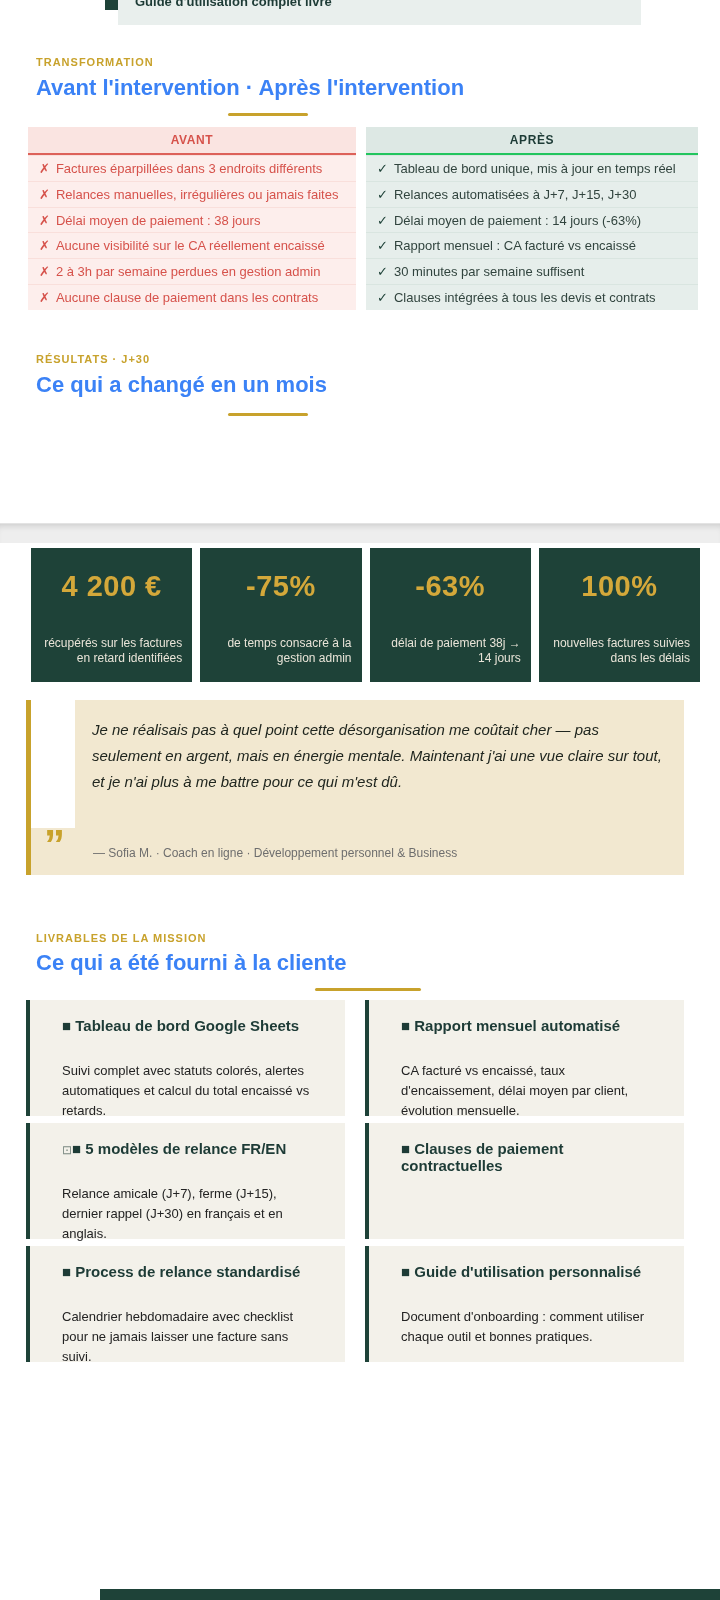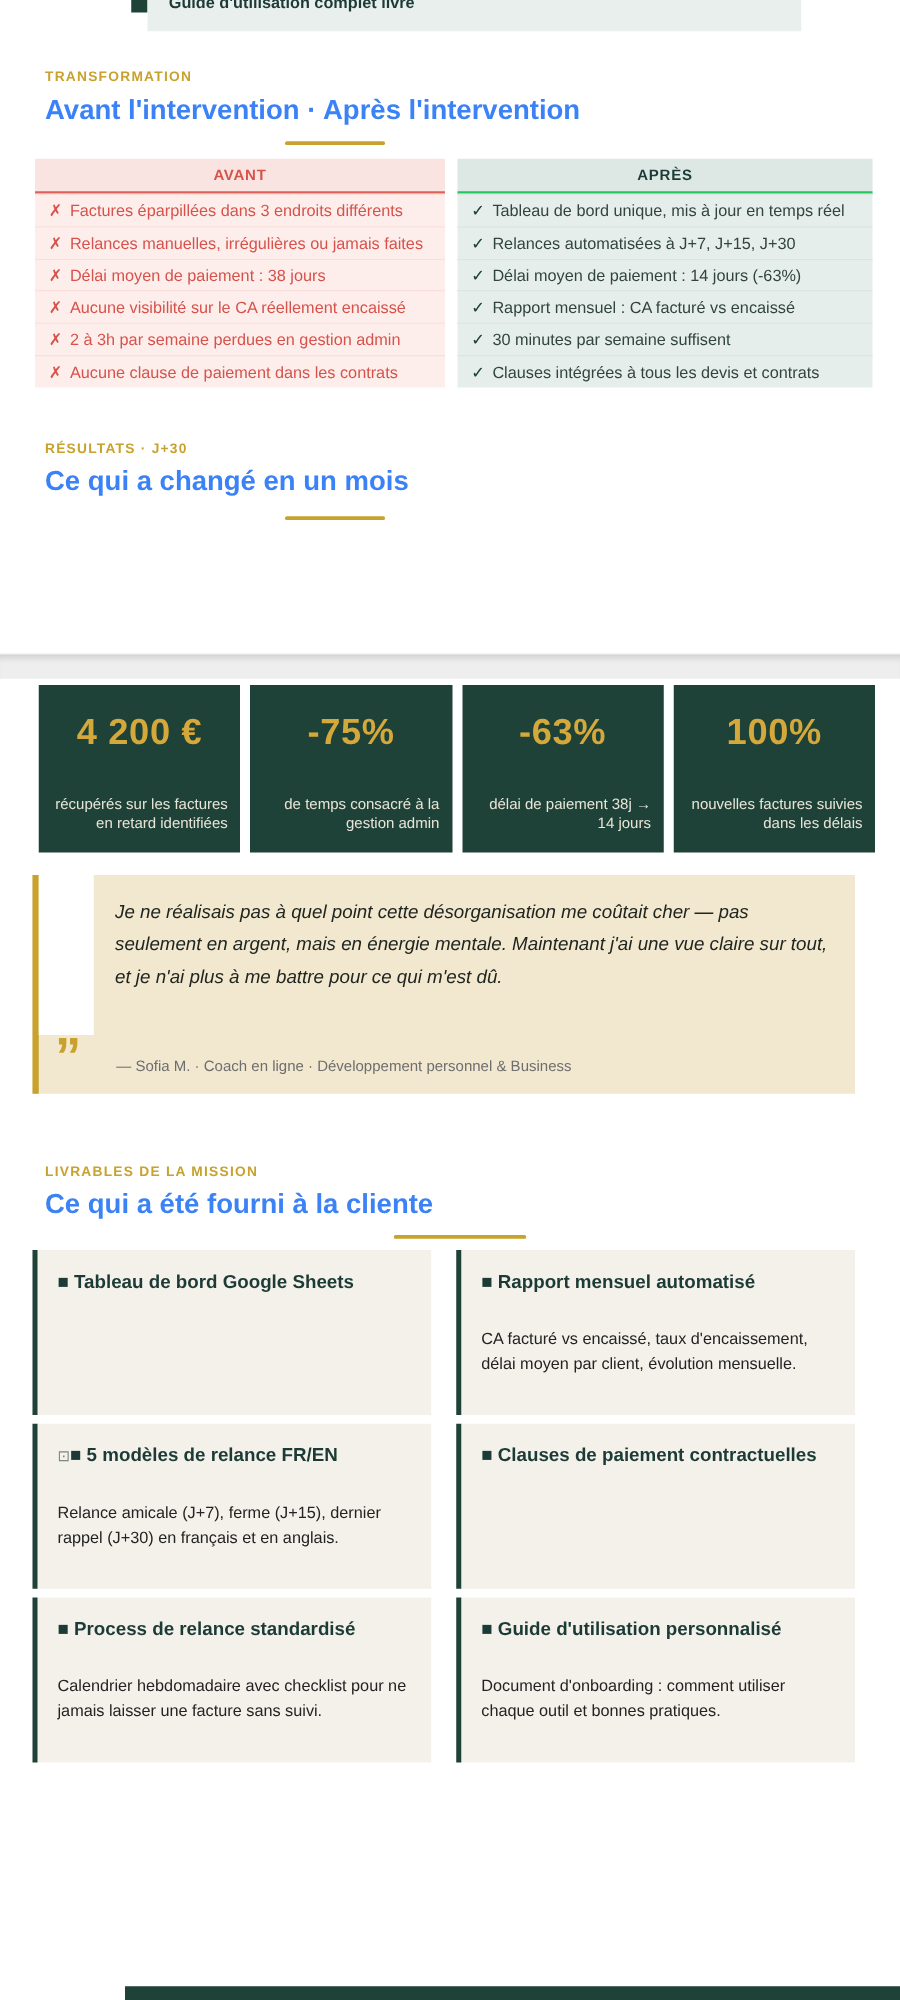--- a/index.html
+++ b/index.html
@@ -55,21 +55,21 @@
   .quote .white-box { position:absolute; left:0; top:0; width:44px; height:128px; background:#ffffff; }
   .quote .qmark { position:absolute; left:13px; top:124px; font-size:42px; font-weight:bold;
                   line-height:1; color:#c8a22c; }
   .quote .qtext { position:absolute; left:61px; top:17px; width:576px; font-size:15px;
                   line-height:26px; font-style:italic; color:#20261f; }
   .quote .attr { position:absolute; left:62px; top:146px; font-size:12px; color:#6e6e6e; }
 
   
   .cards { position:absolute; left:26px; top:1000px; width:658px;
            display:grid; grid-template-columns:1fr 1fr; column-gap:20px; row-gap:7px; }
-  .card { height:132px; background:#f3f1ea; border-left:4px solid #1e4238; padding:17px 16px 12px; }
+  .card { height:116px; background:#f3f1ea; border-left:4px solid #1e4238; padding:17px 32px 12px; }
   .card .title { font-size:15px; font-weight:bold; color:#1d3b36; }
   .card .title .pre { font-size:12px; color:#7b8a83; font-weight:normal; }
   .card .desc { margin-top:27px; font-size:13px; line-height:20px; color:#232323; }
 
   
   .bottom-bar { position:absolute; left:100px; top:1589px; width:620px; height:11px; background:#1e4238; }
 </style>
 </head>
 <body>
 
@@ -172,20 +172,21 @@
     <div class="attr">— Sofia M. · Coach en ligne · Développement personnel &amp; Business</div>
   </div>
 
   <div class="eyebrow" style="top:932px">LIVRABLES DE LA MISSION</div>
   <div class="h2" style="top:950px">Ce qui a été fourni à la cliente</div>
   <div class="gold-line" style="top:988px;left:315px;width:106px"></div>
 
   <div class="cards">
     <div class="card">
       <div class="title"><span class="pre"></span><span>■</span> <span>Tableau de bord Google Sheets</span></div>
+      <div class="desc">Suivi complet avec statuts colorés, alertes automatiques et calcul du total encaissé vs retards.</div>
     </div>
     <div class="card">
       <div class="title"><span class="pre"></span><span>■</span> <span>Rapport mensuel automatisé</span></div>
       <div class="desc">CA facturé vs encaissé, taux d'encaissement, délai moyen par client, évolution mensuelle.</div>
     </div>
     <div class="card">
       <div class="title"><span class="pre">⊡</span><span>■</span> <span>5 modèles de relance FR/EN</span></div>
       <div class="desc">Relance amicale (J+7), ferme (J+15), dernier rappel (J+30) en français et en anglais.</div>
     </div>
     <div class="card">

